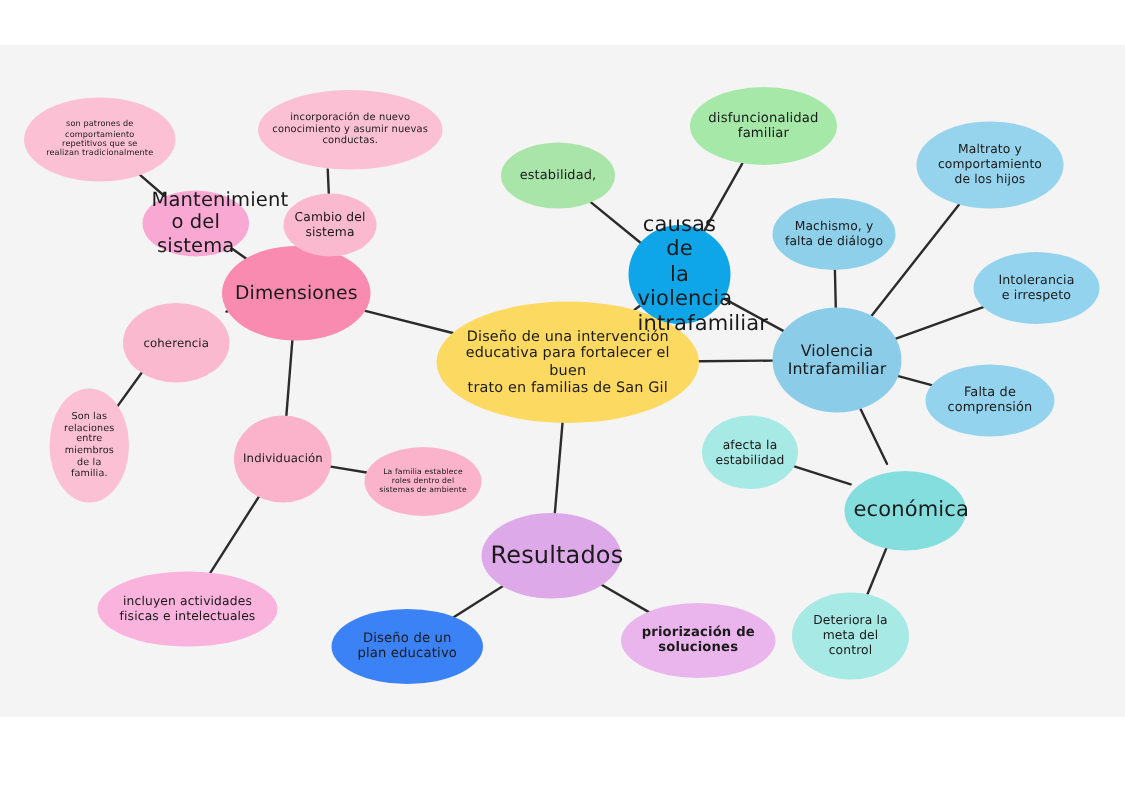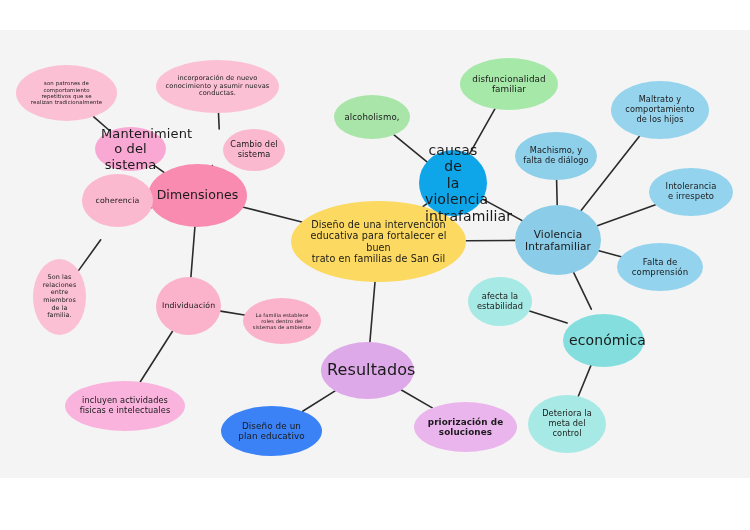--- a/index.html
+++ b/index.html
@@ -88,47 +88,47 @@
         <div class="node" style="left: 291px; top: 171px; width: 175px; height: 81px; background: rgb(252, 217, 96); font-size: 9.6px; font-weight: 400;"><span class="node-label">Diseño de una intervención
 educativa para fortalecer el buen
 trato en familias de San Gil</span></div>
         <div class="node" style="left: 148px; top: 134px; width: 99px; height: 63px; background: rgb(249, 139, 176); font-size: 12.5px; font-weight: 400;"><span class="node-label">Dimensiones</span></div>
         <div class="node" style="left: 95px; top: 97px; width: 71px; height: 44px; background: #f9a8d4; font-size: 13px; font-weight: 400;"><span class="node-label">Mantenimient
 o del sistema</span></div>
         <div class="node" style="left: 16px; top: 35px; width: 101px; height: 56px; background: rgb(251, 192, 212); font-size: 5.4px; font-weight: 400;"><span class="node-label">son patrones de
 comportamiento
 repetitivos que se
 realizan tradicionalmente</span></div>
-        <div class="node" style="left: 189px; top: 99px; width: 62px; height: 42px; background: rgb(251, 185, 207); font-size: 8.2px; font-weight: 400; margin-left: 34px;"><span class="node-label">Cambio del
+        <div class="node" style="left: 189px; top: 99px; width: 62px; height: 42px; background: rgb(251, 185, 207); font-size: 8.2px; font-weight: 400;"><span class="node-label">Cambio del
 sistema</span></div>
-        <div class="node" style="left: 156px; top: 30px; width: 123px; height: 53px; background: rgb(251, 192, 212); font-size: 6.6px; font-weight: 400;"><span class="node-label">incorporación de nuevo
+        <div class="node" style="left: 172px; top: 30px; width: 123px; height: 53px; background: rgb(251, 192, 212); font-size: 6.6px; font-weight: 400;"><span class="node-label">incorporación de nuevo
 conocimiento y asumir nuevas
 conductas.</span></div>
-        <div class="node" style="left: 82px; top: 144px; width: 71px; height: 53px; background: rgb(251, 185, 207); font-size: 7.8px; font-weight: 400;"><span class="node-label">coherencia</span></div>
+        <div class="node" style="left: 82px; top: 172px; width: 71px; height: 53px; background: rgb(251, 185, 207); font-size: 7.8px; font-weight: 400;"><span class="node-label">coherencia</span></div>
         <div class="node" style="left: 33px; top: 229px; width: 53px; height: 76px; background: rgb(251, 192, 212); font-size: 6.4px; font-weight: 400;"><span class="node-label">Son las
 relaciones
 entre
 miembros
 de la
 familia.</span></div>
         <div class="node" style="left: 156px; top: 247px; width: 65px; height: 58px; background: rgb(251, 179, 203); font-size: 7.8px; font-weight: 400;"><span class="node-label">Individuación</span></div>
         <div class="node" style="left: 65px; top: 351px; width: 120px; height: 50px; background: rgb(249, 179, 221); font-size: 8.2px; font-weight: 400;"><span class="node-label">incluyen actividades
 fisicas e intelectuales</span></div>
         <div class="node" style="left: 243px; top: 268px; width: 78px; height: 46px; background: rgb(251, 179, 203); font-size: 5.1px; font-weight: 400;"><span class="node-label">La familia establece
 roles dentro del
 sistemas de ambiente</span></div>
         <div class="node" style="left: 321px; top: 312px; width: 93px; height: 57px; background: rgb(221, 169, 232); font-size: 16px; font-weight: 400;"><span class="node-label">Resultados</span></div>
         <div class="node" style="left: 221px; top: 376px; width: 101px; height: 50px; background: #3b82f6; font-size: 8.8px; font-weight: 400;"><span class="node-label">Diseño de un
 plan educativo</span></div>
         <div class="node" style="left: 414px; top: 372px; width: 103px; height: 50px; background: rgb(234, 181, 236); font-size: 8.8px; font-weight: 700;"><span class="node-label">priorización de
 soluciones</span></div>
         <div class="node" style="left: 419px; top: 120px; width: 68px; height: 66px; background: #0ea5e9; font-size: 14px; font-weight: 400;"><span class="node-label">causas de
 la violencia
 intrafamiliar</span></div>
-        <div class="node" style="left: 334px; top: 65px; width: 76px; height: 44px; background: rgb(169, 229, 169); font-size: 8.6px; font-weight: 400;"><span class="node-label">alcoholismo,</span></div>
+        <div class="node" style="left: 334px; top: 65px; width: 76px; height: 44px; background: rgb(169, 229, 169); font-size: 8.6px; font-weight: 400;"><span class="node-label">estabilidad,</span></div>
         <div class="node" style="left: 460px; top: 28px; width: 98px; height: 52px; background: rgb(165, 232, 168); font-size: 8.8px; font-weight: 400;"><span class="node-label">disfuncionalidad
 familiar</span></div>
         <div class="node" style="left: 515px; top: 175px; width: 86px; height: 70px; background: rgb(139, 204, 232); font-size: 10.5px; font-weight: 400;"><span class="node-label">Violencia
 Intrafamiliar</span></div>
         <div class="node" style="left: 515px; top: 102px; width: 82px; height: 48px; background: rgb(142, 207, 234); font-size: 8.2px; font-weight: 400; justify-content: center;"><span class="node-label">Machismo, y
 falta de diálogo</span></div>
         <div class="node" style="left: 611px; top: 51px; width: 98px; height: 58px; background: rgb(150, 212, 238); font-size: 8.2px; font-weight: 400; align-items: center;"><span class="node-label">Maltrato y
 comportamiento
 de los hijos</span></div>
         <div class="node" style="left: 649px; top: 138px; width: 84px; height: 48px; background: rgb(147, 211, 238); font-size: 8.4px; font-weight: 400;"><span class="node-label">Intolerancia

